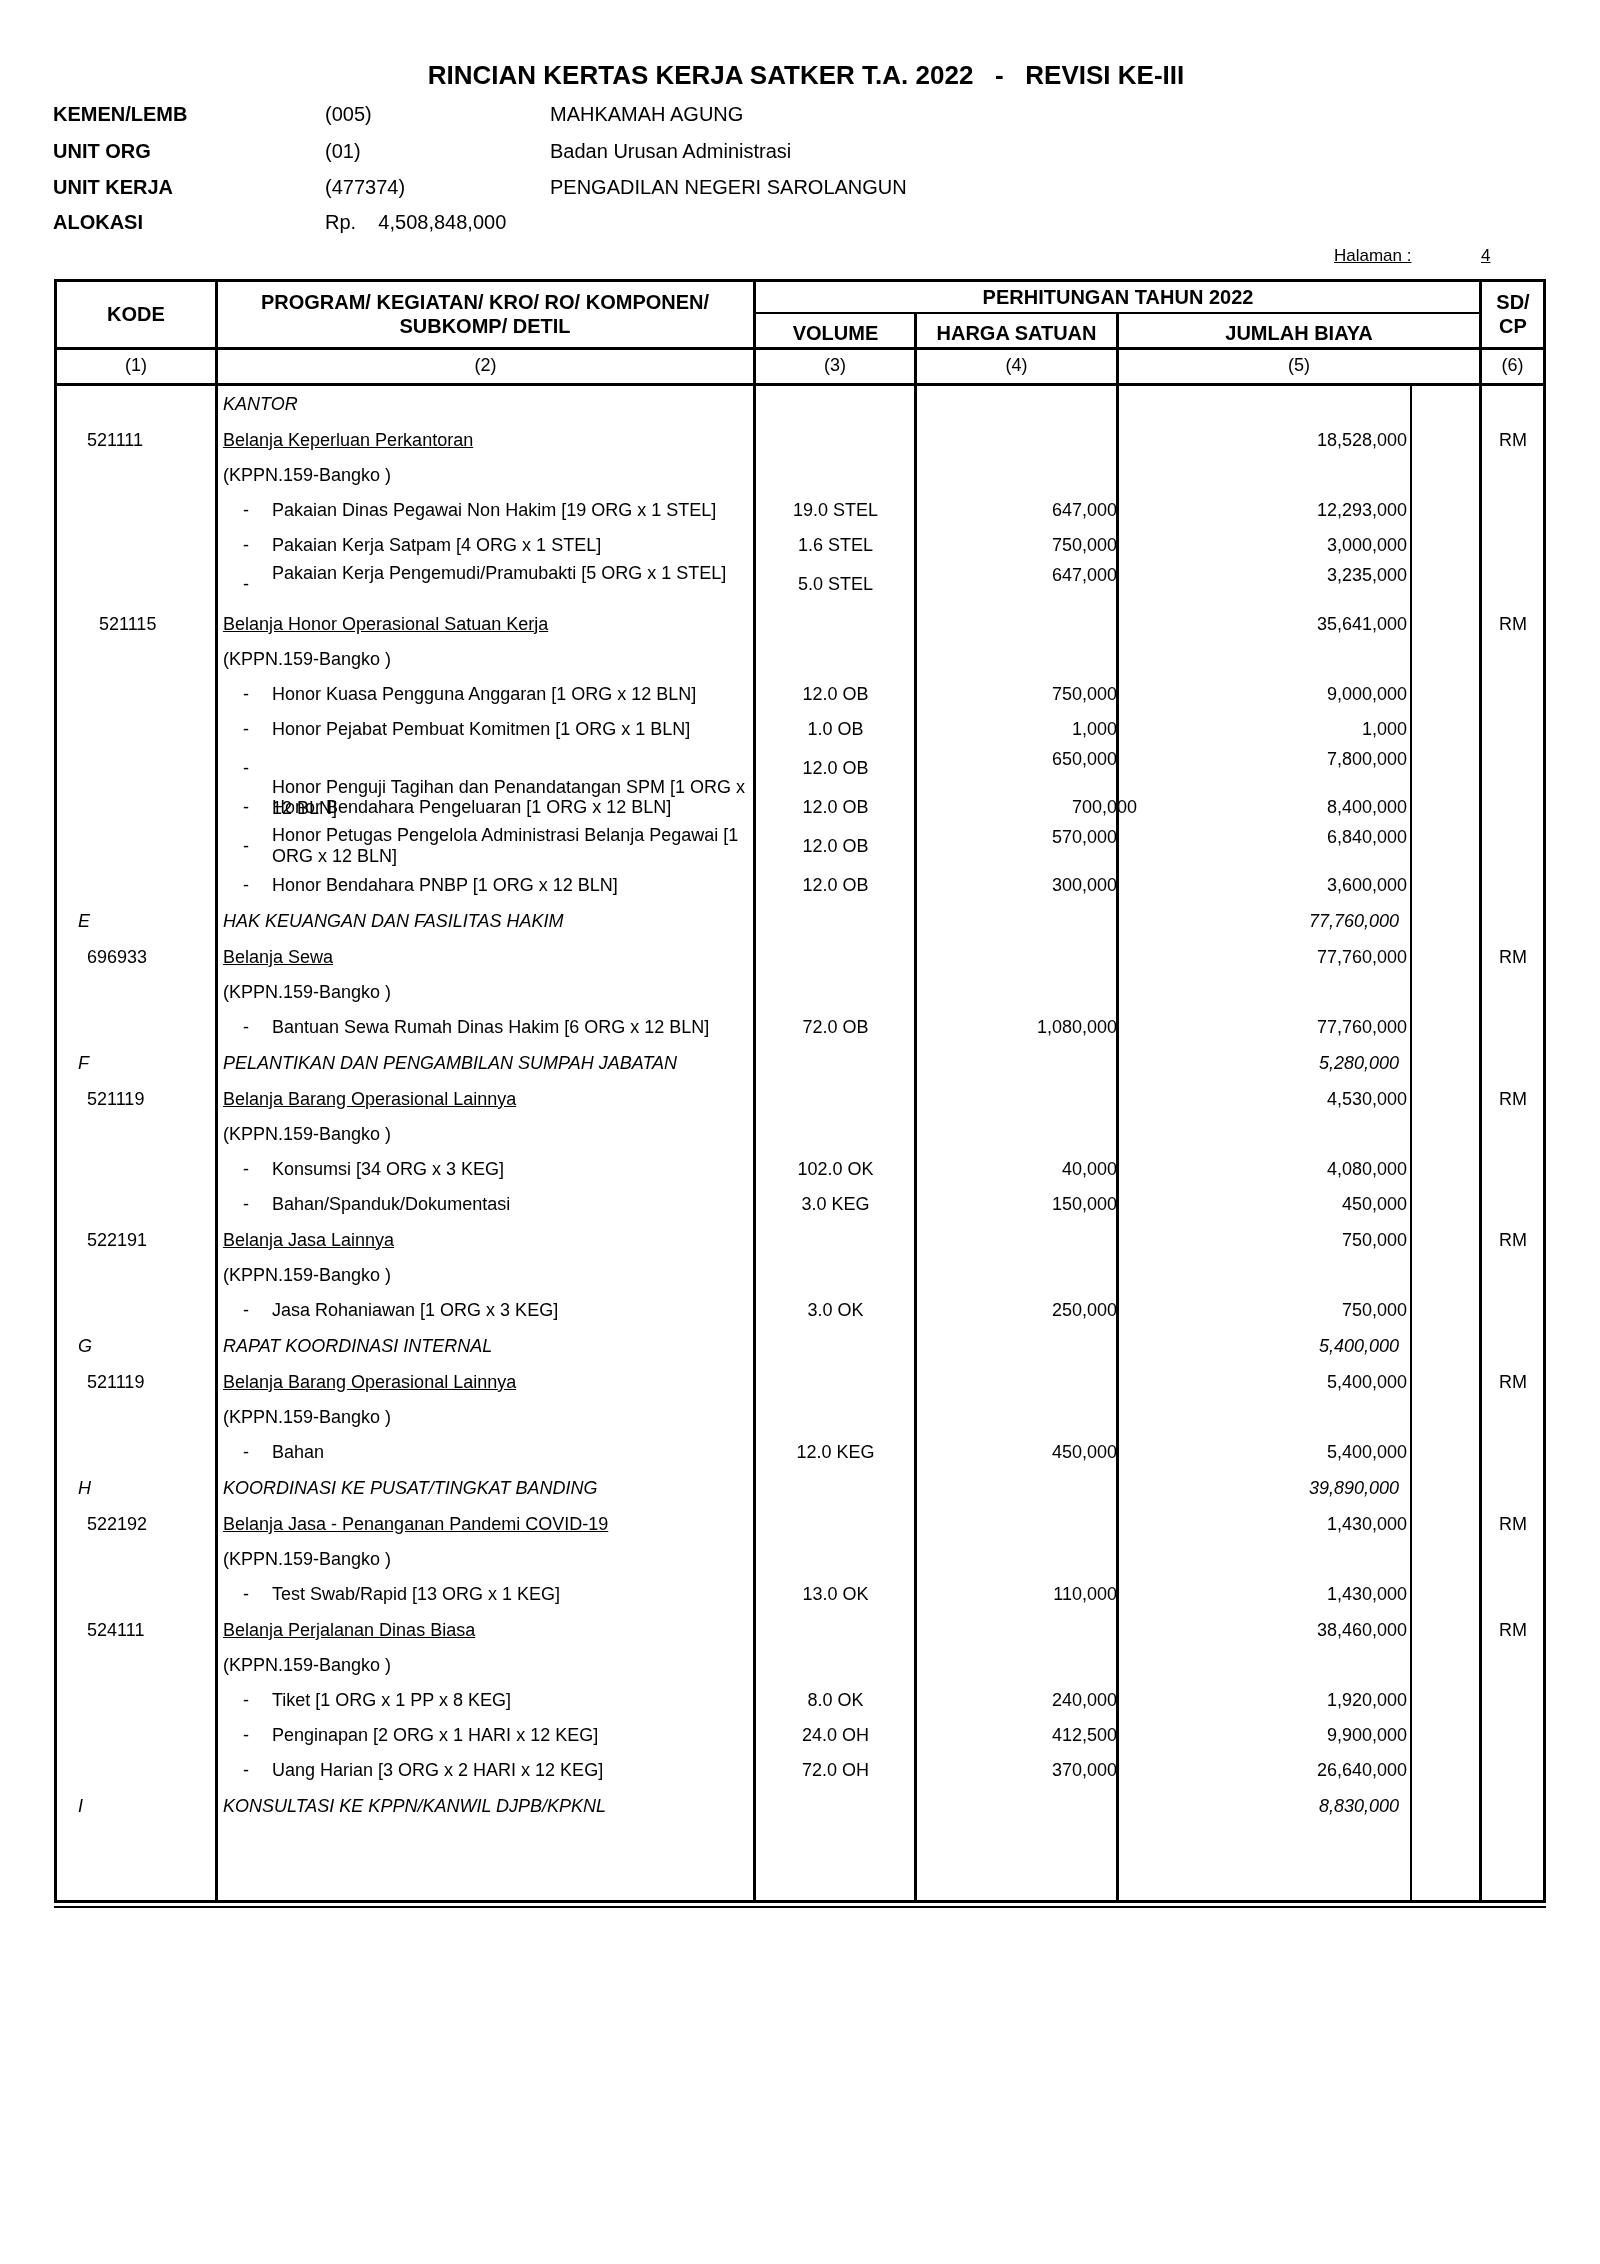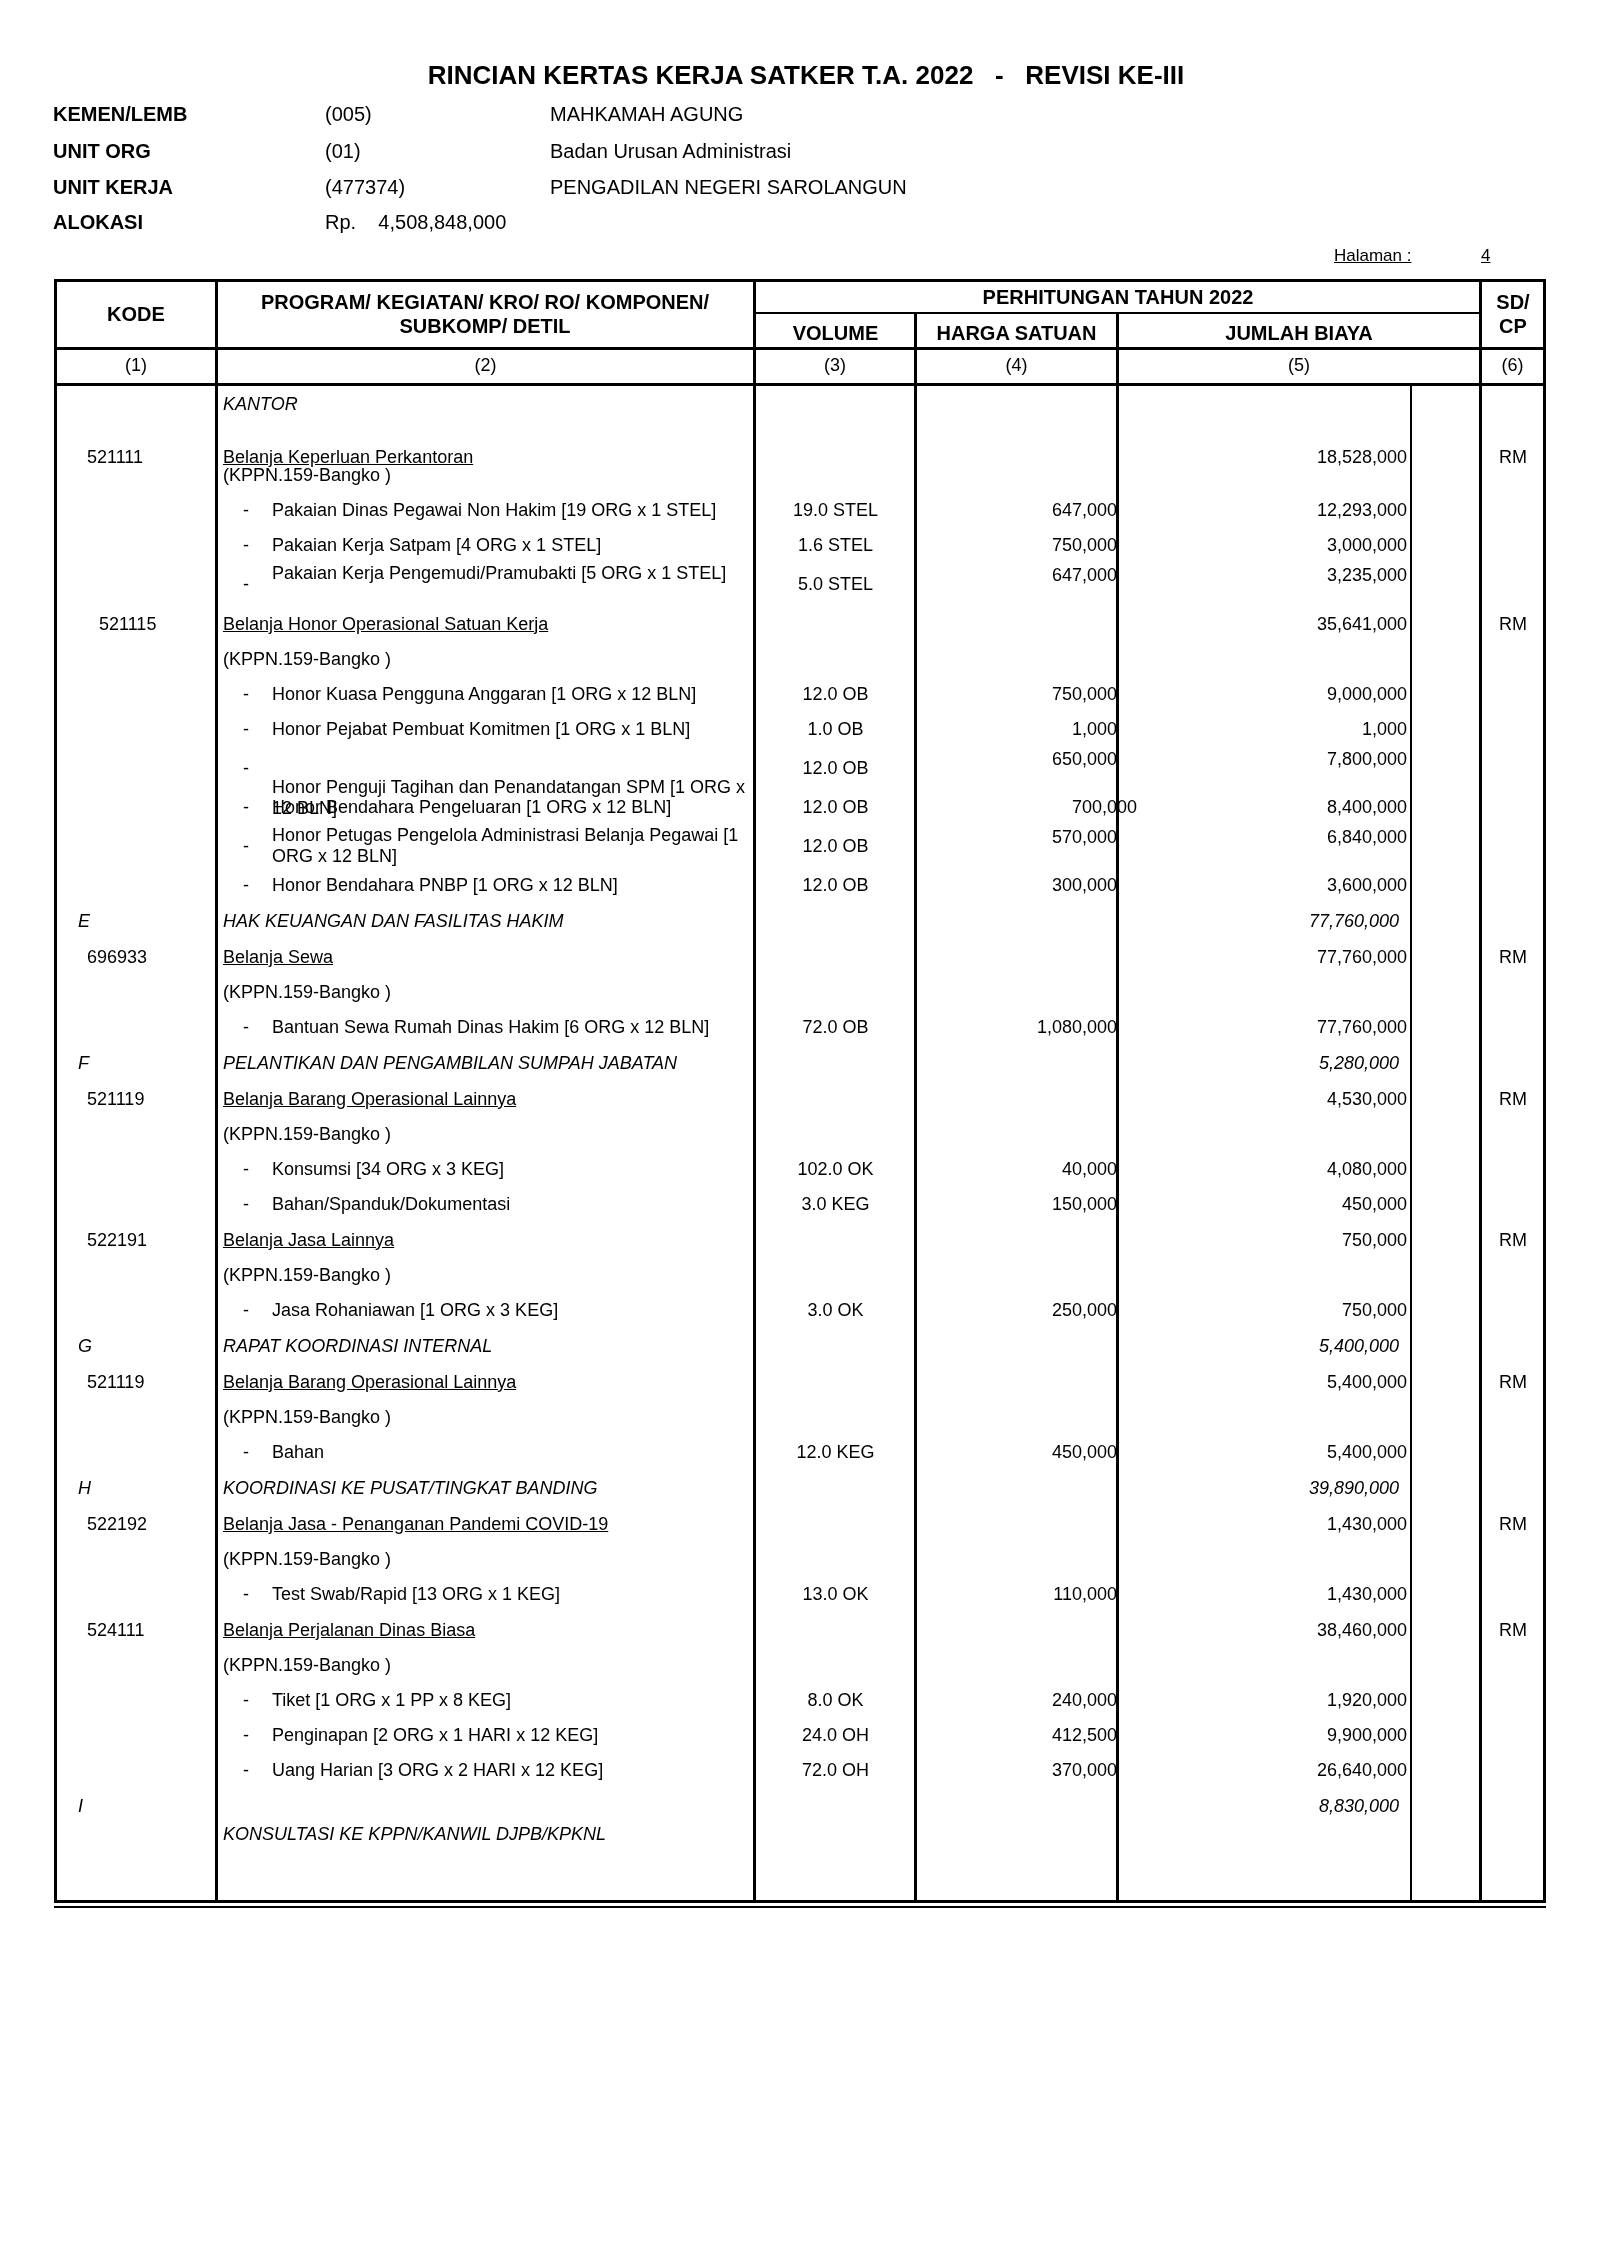--- a/index.html
+++ b/index.html
@@ -93,21 +93,21 @@
   <div class="ncell" style="left:1119px; width:360px; top:355px;">(5)</div>
   <div class="ncell" style="left:1482px; width:61px; top:355px;">(6)</div>
 </div>
 
 <div id="rows">
     <div class="row" style="top: 0px; height: 36px;">
       <div class="c-kode cat" style="top: 7.5px;"></div>
       <div class="c-prog cat" style="top: 7.5px;">KANTOR</div>
       <div class="c-jumlah cat" style="top: 7.5px;"></div>
     </div>
-    <div class="row" style="top: 36px; height: 36px; margin-top: 17px;">
+    <div class="row" style="top: 36px; height: 36px;">
       <div class="c-kode" style="top: 7.5px;">521111</div>
       <div class="c-prog code" style="top: 7.5px;">Belanja Keperluan Perkantoran</div>
       <div class="c-jumlah" style="top: 7.5px;">18,528,000</div>
       <div class="c-sd" style="top: 7.5px;">RM</div>
     </div>
     <div class="row" style="top: 72px; height: 35px;">
       <div class="c-prog" style="top: 7px;">(KPPN.159-Bangko )</div>
     </div>
     <div class="row" style="top: 107px; height: 35px;">
       <div class="c-dash" style="top: 7px;">-</div>
@@ -313,16 +313,16 @@
     </div>
     <div class="row" style="top: 1367px; height: 35px;">
       <div class="c-dash" style="top: 7px;">-</div>
       <div class="c-item" style="top: 7px;">Uang Harian [3 ORG x 2 HARI x 12 KEG]</div>
       <div class="c-vol" style="top: 7px;">72.0 OH</div>
       <div class="c-harga" style="top: 7px;">370,000</div>
       <div class="c-jumlah" style="top: 7px;">26,640,000</div>
     </div>
     <div class="row" style="top: 1402px; height: 36px;">
       <div class="c-kode cat" style="top: 7.5px;">I</div>
-      <div class="c-prog cat" style="top: 7.5px; margin-top: 28px;">KONSULTASI KE KPPN/KANWIL DJPB/KPKNL</div>
+      <div class="c-prog cat" style="top: 7.5px;">KONSULTASI KE KPPN/KANWIL DJPB/KPKNL</div>
       <div class="c-jumlah cat" style="top: 7.5px;">8,830,000</div>
     </div>
   </div>
 
 </body></html>

